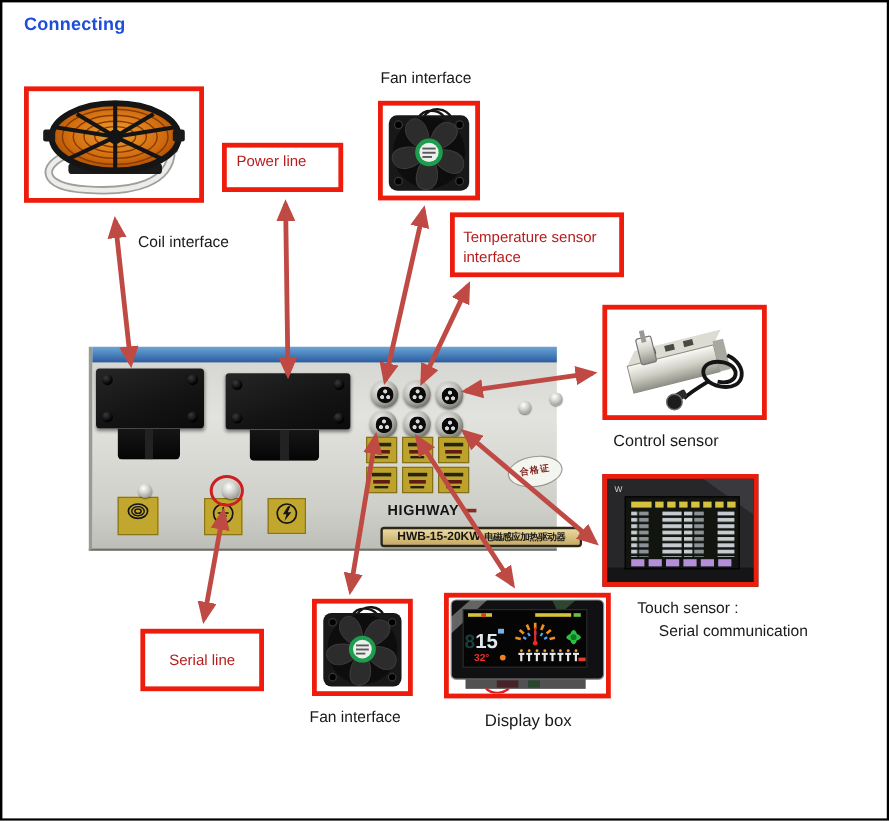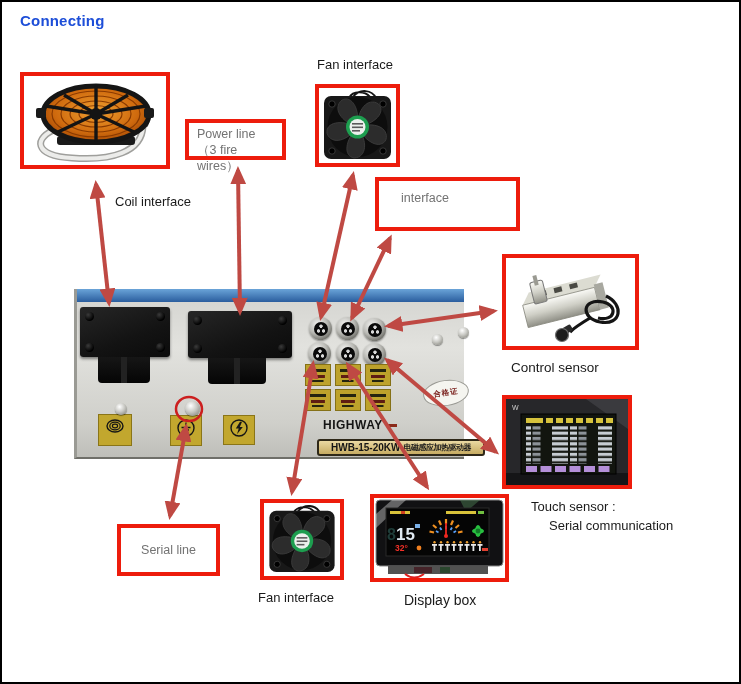--- a/index.html
+++ b/index.html
@@ -2,21 +2,21 @@
 <html><head>
 <meta charset="utf-8">
 <style>
   html,body{margin:0;padding:0;background:#fff;font-family:"Liberation Sans",sans-serif;}
   #canvas{position:relative;width:741px;height:684px;background:#fff;border:2px solid #000;box-sizing:border-box;overflow:hidden;}
   .abs{position:absolute;}
   #title{left:18px;top:10px;font-size:15px;font-weight:bold;color:#1d4ed8;letter-spacing:.2px;}
   
   .redbox{border:4px solid #ed1c0c;background:#fff;box-sizing:border-box;z-index:20;}
   
-  .labelbox{border:4px solid #ed1c0c;background:#fff;box-sizing:border-box;z-index:20;font-size:12.5px;color:#737373;line-height:16px;}
+  .labelbox{border:4px solid #ed1c0c;background:#fff;box-sizing:border-box;z-index:20;font-size:12.5px;color:#b91c1c;line-height:16px;}
   .plain-label{font-size:13px;color:#1a1a1a;z-index:15;white-space:nowrap;}
   
   #device{left:72px;top:287px;width:390px;height:170px;background:linear-gradient(180deg,#d3d3cf 0%,#e2e2de 35%,#cfcfca 80%,#bebeb9 100%);border-left:3px solid #9a9a94;border-bottom:2px solid #6f6f69;box-sizing:border-box;z-index:10;}
   #blue-top{left:0;top:0;width:100%;height:13px;background:linear-gradient(180deg,#6aa4d8,#2a5d9e);}
   .blackbox{background:linear-gradient(160deg,#262626,#131313 60%,#0b0b0b);border-radius:3px;box-shadow:0 2px 3px rgba(0,0,0,.45);}
   .blackbox-lower{background:linear-gradient(180deg,#141414,#050505);border-radius:0 0 4px 4px;
     background-image:linear-gradient(90deg,transparent 44%,#222 44%,#222 56%,transparent 56%),linear-gradient(180deg,#161616,#050505);}
   .bolt{position:absolute;width:9px;height:9px;border-radius:50%;background:radial-gradient(circle at 35% 30%,#3a3a3a,#000 70%);}
   .conn{position:absolute;width:23px;height:23px;border-radius:50%;background:radial-gradient(circle at 38% 32%,#f4f4f2,#b9b9b4 45%,#6e6e68 78%,#4a4a45);box-shadow:0 1px 2px rgba(0,0,0,.4);}
   .conn-in{position:absolute;left:4.5px;top:4.5px;width:14px;height:14px;border-radius:50%;
@@ -356,25 +356,25 @@
       <rect x="14" y="68" width="100" height="8" fill="#7e7e7e"></rect>
       <rect x="14" y="68" width="100" height="8" fill="#1a1a1a" opacity="0.45"></rect>
       <rect x="40" y="69" width="18" height="6" fill="#401018" opacity="0.7"></rect>
       <rect x="66" y="69" width="10" height="6" fill="#104018" opacity="0.6"></rect>
       <path d="M31,76 Q40,83 50,76" stroke="#e02020" stroke-width="2" fill="none"></path>
     </svg>
   </div>
 
   <div class="abs labelbox" style="left:183px;top:117px;width:101px;height:41px;padding:3px 0 0 8px;">
     <div>Power line</div>
-    <div>（3 fire wires）</div>
   </div>
 
   <div class="abs labelbox" style="left:373px;top:175px;width:145px;height:54px;padding:9px 0 0 7px;">
-    <div style="margin-left:15px;">interface</div>
+    <div>Temperature sensor</div>
+    <div style="margin-left:0;">interface</div>
   </div>
 
   <div class="abs labelbox" style="left:115px;top:522px;width:103px;height:52px;display:flex;align-items:center;justify-content:center;">
     <span>Serial line</span>
   </div>
 
   <div class="abs plain-label" style="left:315px;top:55px;">Fan interface</div>
   <div class="abs plain-label" style="left:113px;top:192px;">Coil interface</div>
   <div class="abs plain-label" style="left:509px;top:358px;font-size:13.5px;">Control sensor</div>
   <div class="abs plain-label" style="left:529px;top:497px;">Touch sensor :</div>

